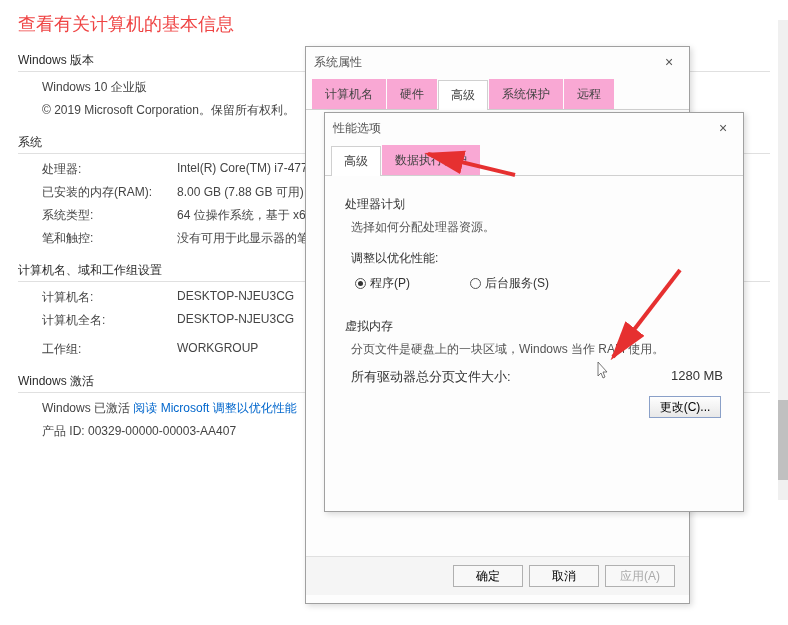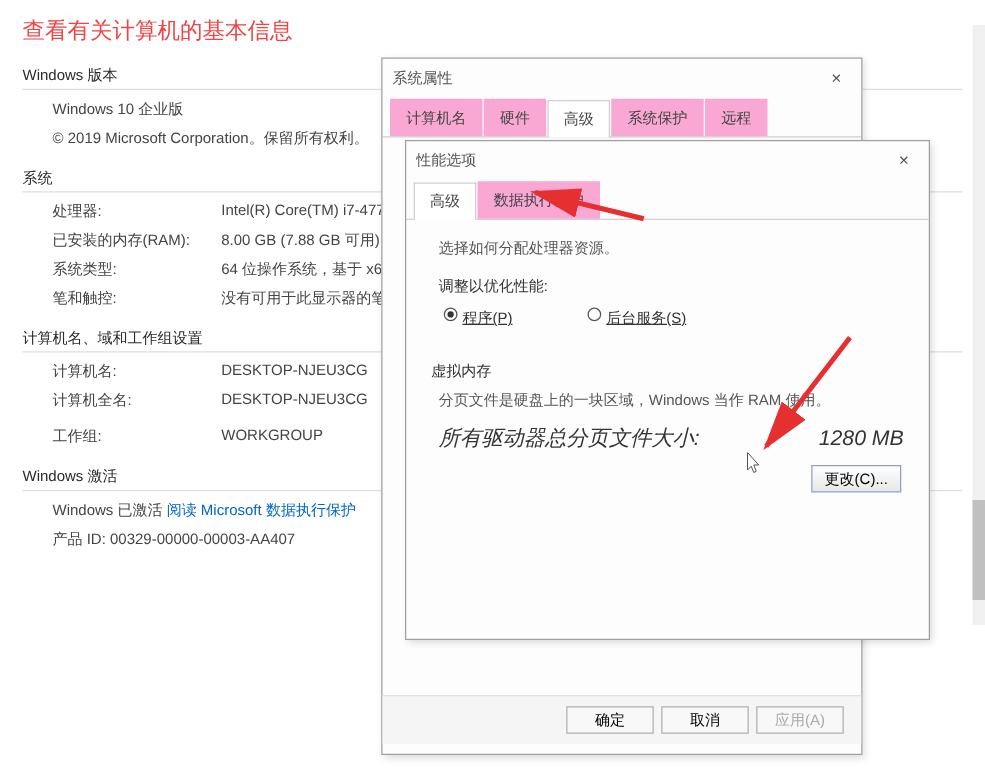--- a/index.html
+++ b/index.html
@@ -32,24 +32,24 @@
     #dlg-sys .dlg-buttons { position: absolute; bottom: 8px; left: 0; right: 0; display: flex; justify-content: flex-end; gap: 6px; padding: 8px 14px; border-top: 1px solid #e0e0e0; background: #f5f5f5; margin-top: 44px; }
     .btn { min-width: 70px; height: 22px; font-size: 12px; background: #f8f8f8; border: 1px solid #b0b0b0; cursor: pointer; padding: 0 10px; }
     .btn:disabled { color:#aaa; cursor:default; }
     
     #dlg-perf { top: 112px; left: 324px; width: 420px; height: 400px; }
     #dlg-perf .dlg-body { padding: 14px 20px; }
     .group-title { font-size: 12px; color: #333; margin-top: 6px; margin-bottom: 6px; }
     .group-desc { font-size: 12px; color: #555; margin-left: 6px; margin-bottom: 10px; }
     .subhead { font-size: 12px; color: #333; margin-top: 14px; margin-left: 6px; margin-bottom: 8px; }
     .radio-row { margin-left: 10px; display: flex; align-items: center; gap: 60px; font-size: 12px; }
-    .radio-opt { display: flex; gap: 4px; cursor: pointer; text-decoration: underline; }
+    .radio-opt { display: flex; align-items: center; gap: 4px; cursor: pointer; }
     .radio-dot { width: 11px; height: 11px; border: 1px solid #555; border-radius: 50%; display: inline-flex; align-items: center; justify-content: center; }
     .radio-dot.sel::after { content: ""; width: 5px; height: 5px; background: #333; border-radius: 50%; }
-    .vm-row { display: flex; justify-content: space-between; align-items: center; margin-left: 6px; margin-top: 6px; font-size: 17px; font-style: italic; }
+    .vm-row { display: flex; justify-content: space-between; margin-left: 6px; margin-top: 6px; font-size: 13px; }
     .change-wrap { display: flex; justify-content: flex-end; margin-top: 10px; margin-right: 2px; }
     .btn-change { min-width: 72px; height: 22px; font-size: 12px; background: linear-gradient(#fefefe,#e8e8e8); border: 1px solid #8aa0c8; cursor: pointer; position: relative; }
     
     .arrow-svg { position: absolute; pointer-events: none; }
     .cursor-icon { position: absolute; width: 14px; height: 18px; pointer-events:none; }
   </style>
 </head>
 <body>
 
 <div class="bg-content">
@@ -90,21 +90,21 @@
       <span class="info-val"></span>
     </div>
   <div class="info-row">
       <span class="info-label">工作组:</span>
       <span class="info-val">WORKGROUP</span>
     </div>
 
   <div class="section-title">Windows 激活</div>
   <div class="indent">
     <span>Windows 已激活  </span>
-    <a class="link">阅读 Microsoft 数据执行保护</a>
+    <a class="link">阅读 Microsoft 调整以优化性能</a>
   </div>
   <div class="indent">产品 ID: 00329-00000-00003-AA407</div>
 
   <div class="bg-scrollbar">
     <div class="sb-track"></div>
     <div class="sb-thumb"></div>
   </div>
 </div>
 
 <div id="dlg-sys" class="dialog">
@@ -130,20 +130,21 @@
 <div id="dlg-perf" class="dialog">
   <div class="dlg-titlebar">
     <span class="dlg-title">性能选项</span>
     <span class="dlg-close">×</span>
   </div>
   <div class="dlg-tabs">
     <div class="dlg-tab active">高级</div>
     <div class="dlg-tab">数据执行保护</div>
   </div>
   <div class="dlg-body">
+    <div class="group-title">处理器计划</div>
     <div class="group-desc">选择如何分配处理器资源。</div>
     <div class="subhead">调整以优化性能:</div>
     <div class="radio-row">
       <label class="radio-opt">
         <span class="radio-dot sel"></span>
         <span>程序(P)</span>
       </label>
       <label class="radio-opt">
         <span class="radio-dot"></span>
         <span>后台服务(S)</span>

